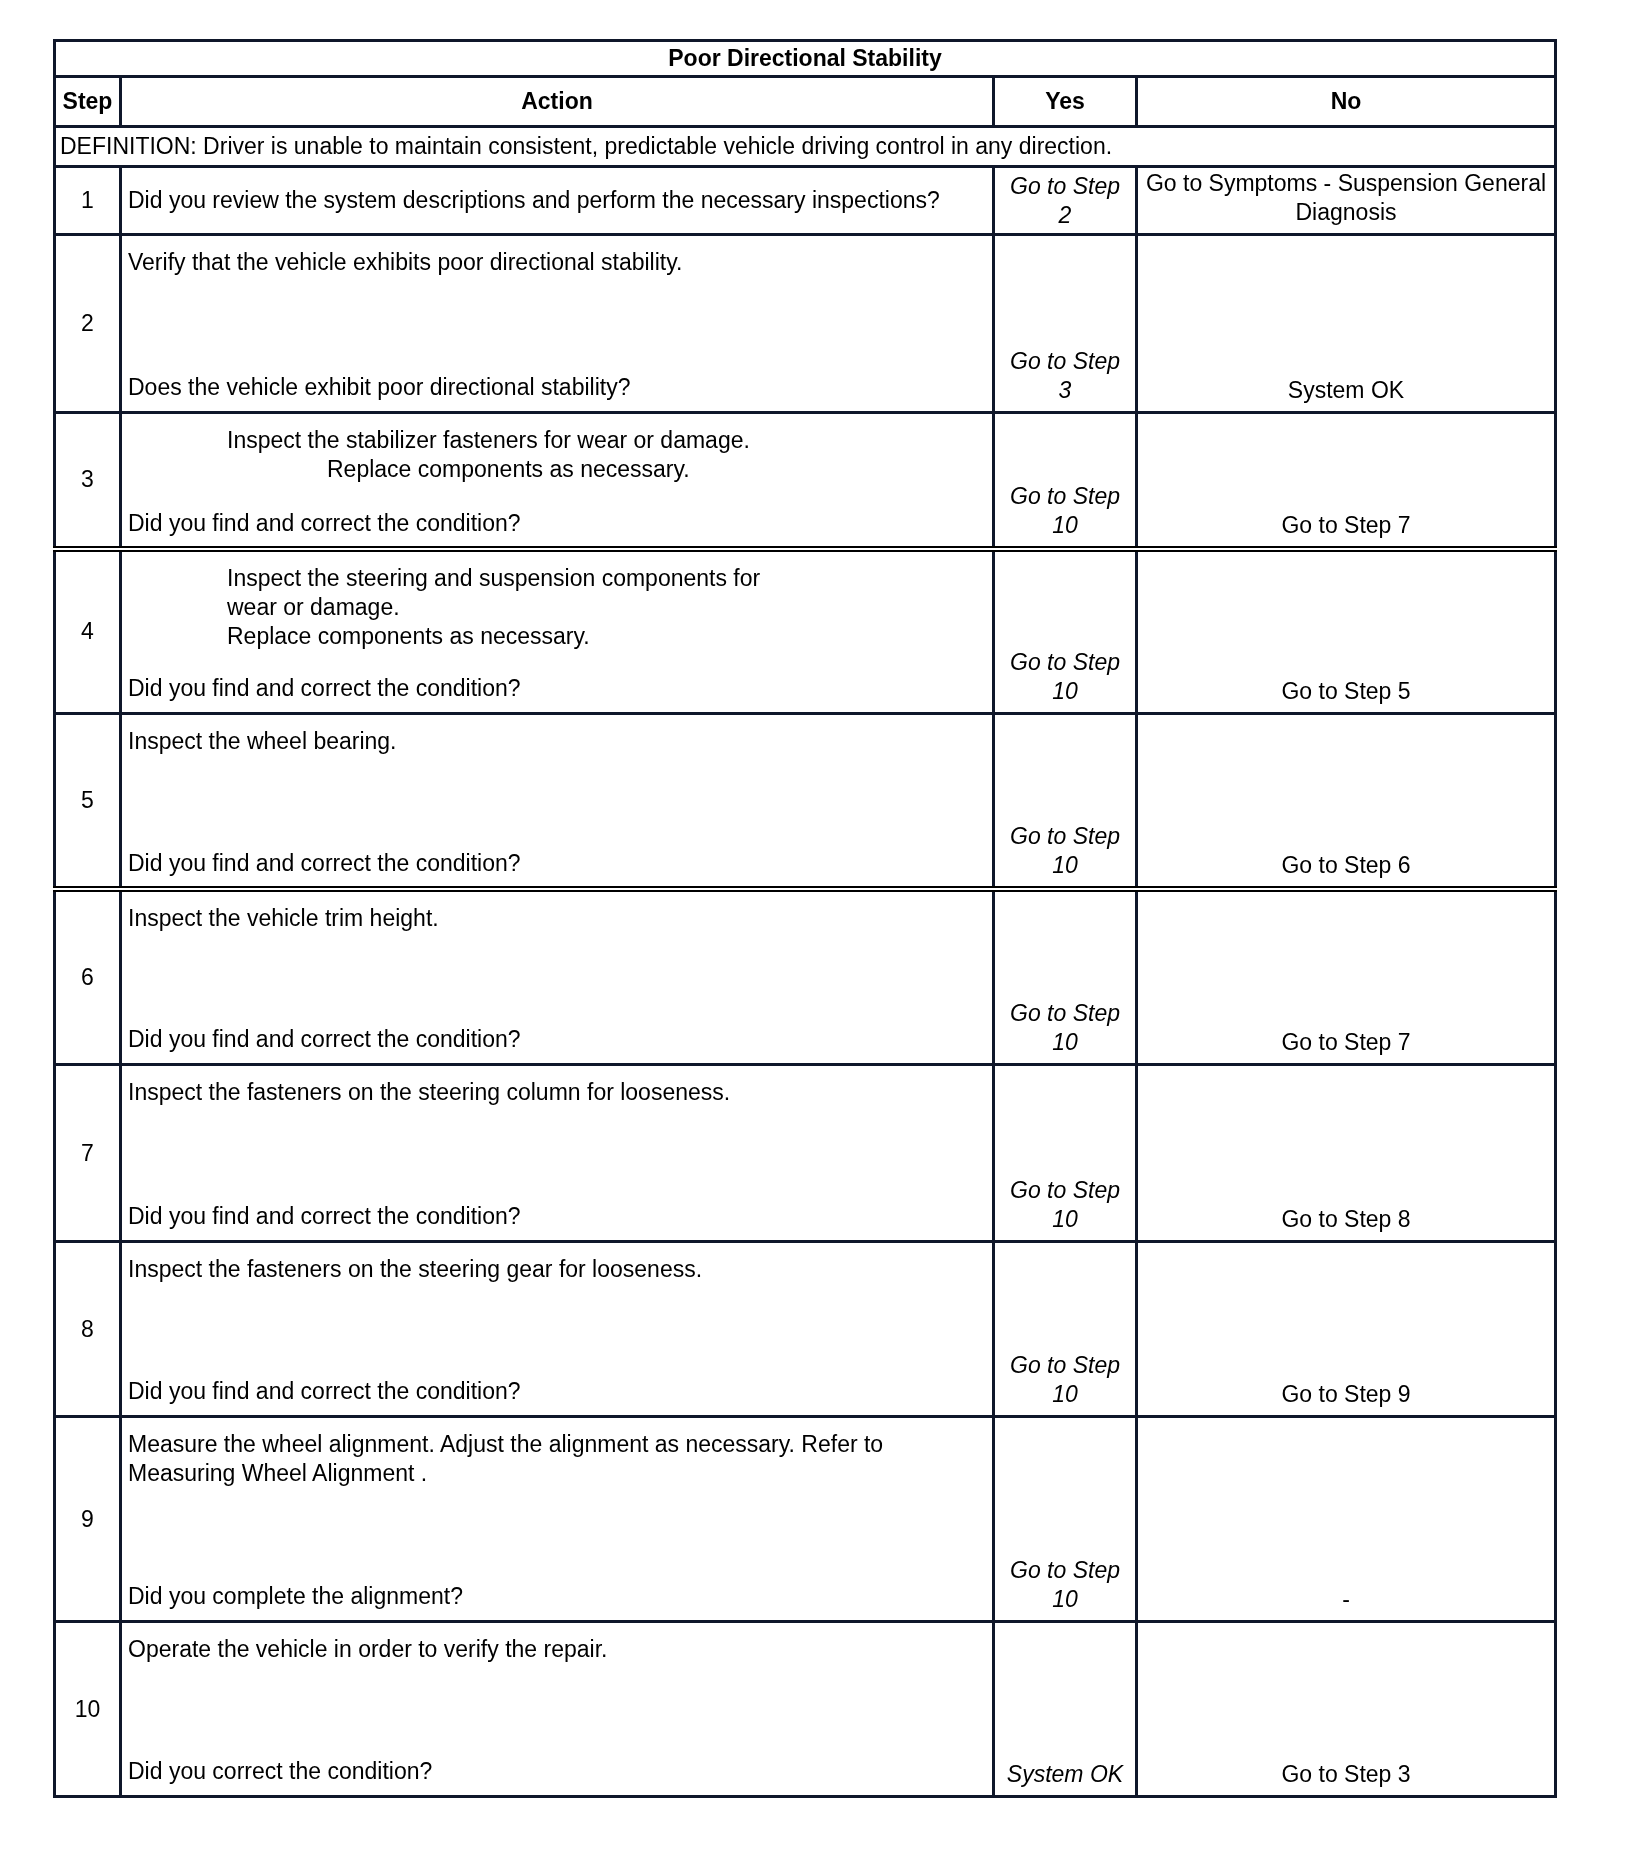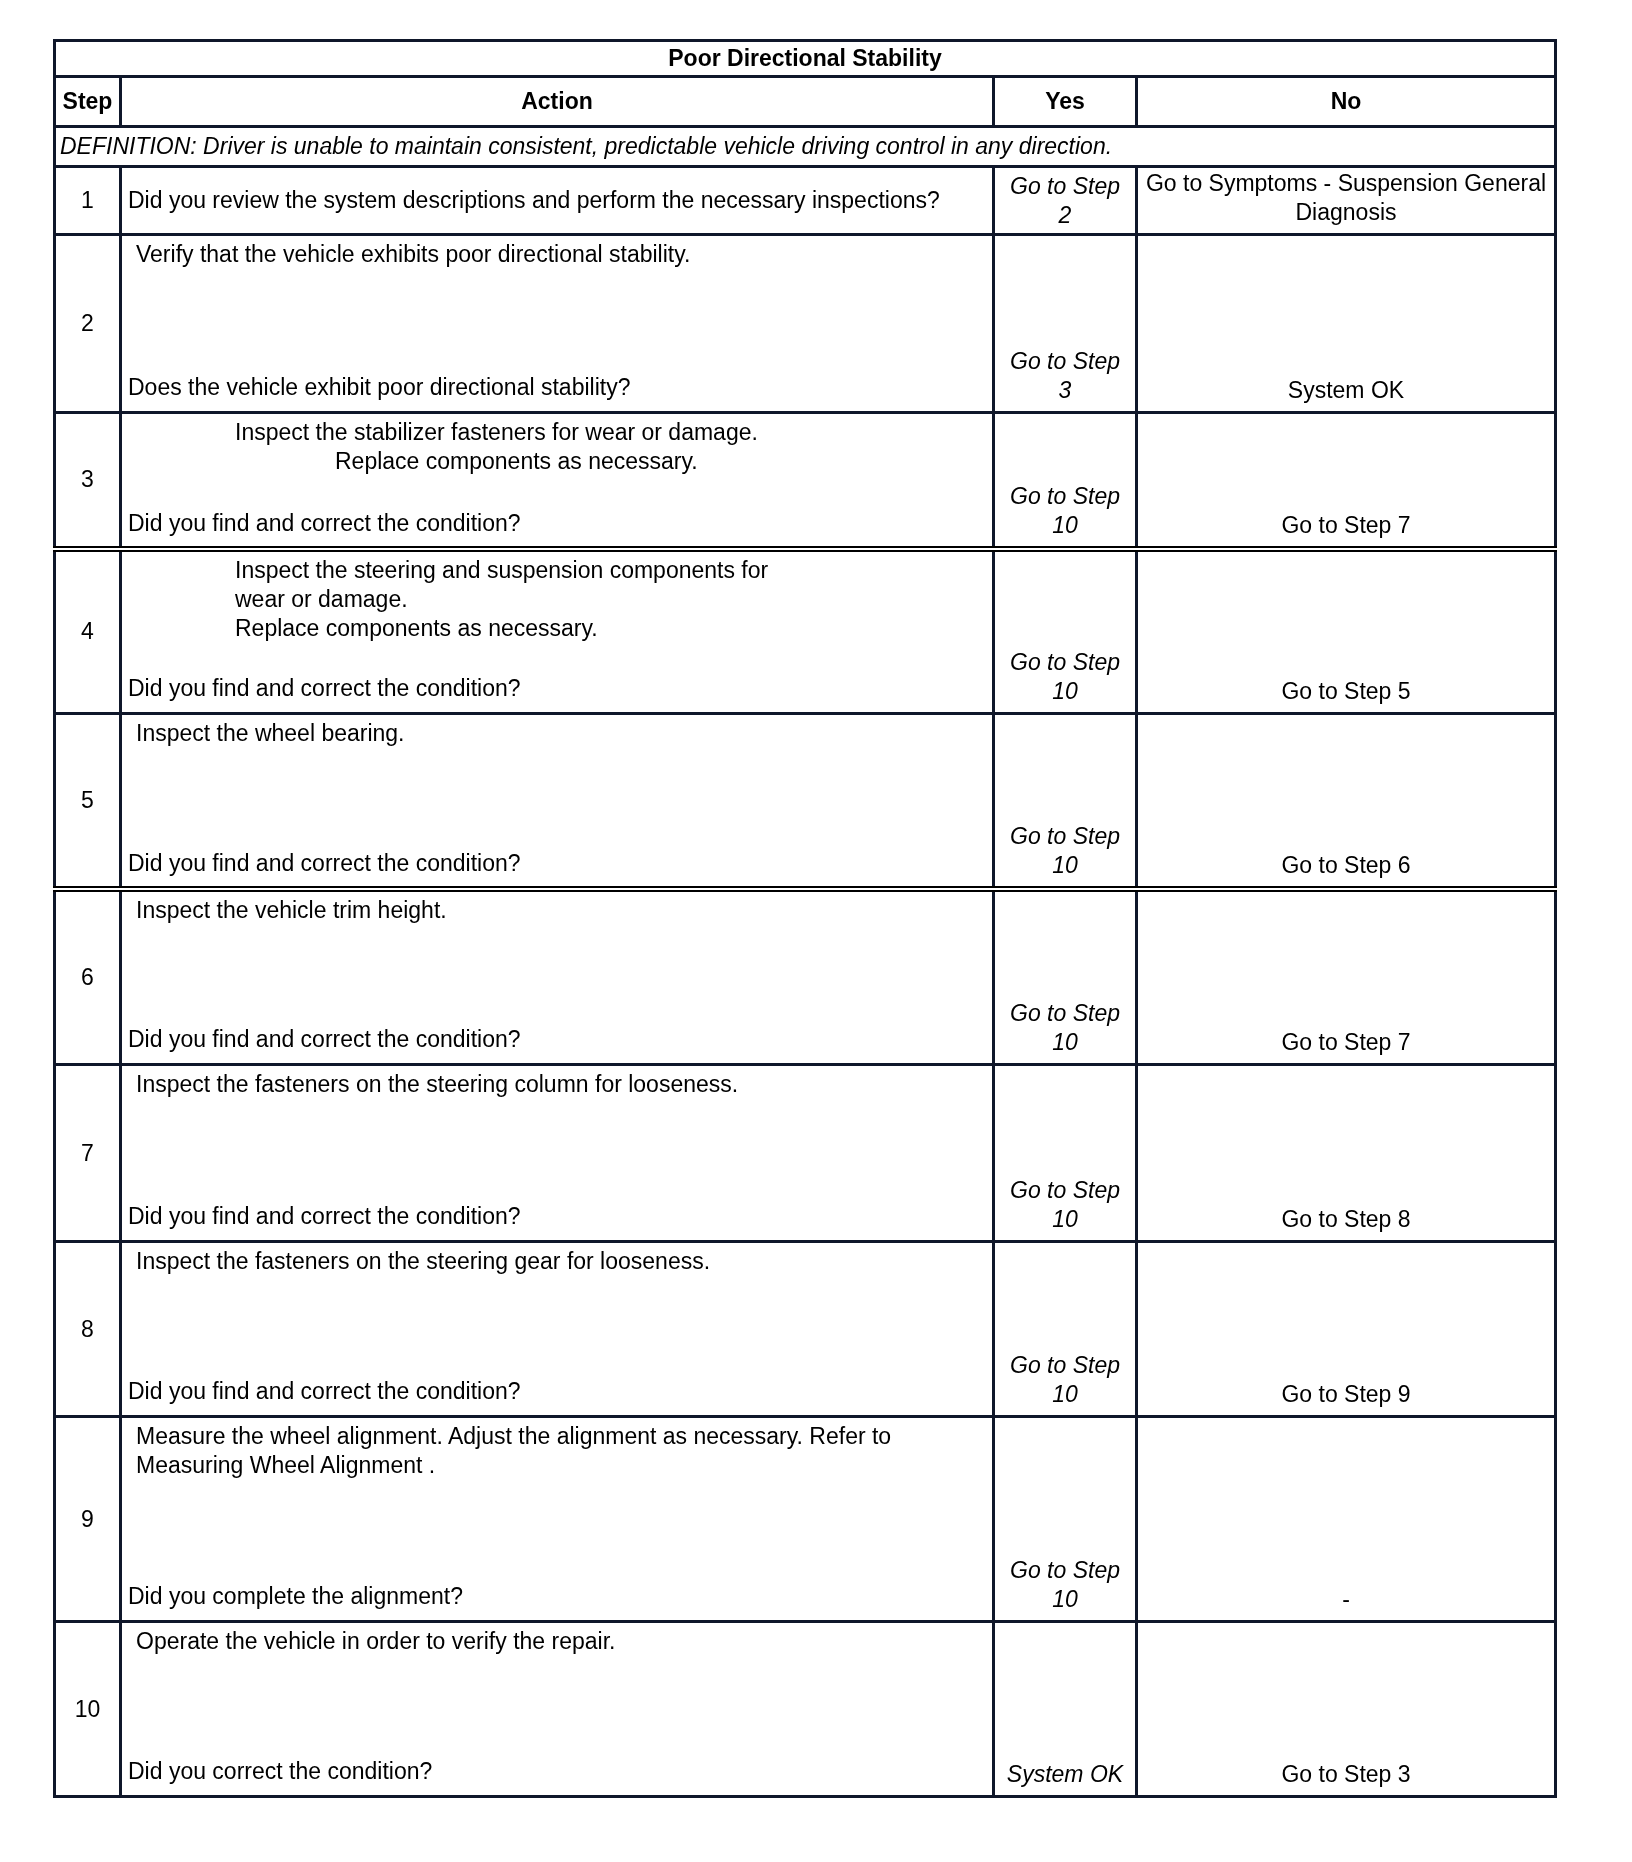--- a/index.html
+++ b/index.html
@@ -2,28 +2,28 @@
 <html><head>
 <meta charset="utf-8">
 <style>
   html,body{margin:0;padding:0;background:#fff;}
   body{width:1632px;height:1862px;position:relative;font-family:"Liberation Sans",sans-serif;color:#000;}
   table{position:absolute;left:53px;top:39px;width:1501px;border-collapse:collapse;table-layout:fixed;font-size:23px;}
   td,th{border:3px solid #0f172a;padding:0 6px;vertical-align:top;line-height:29px;}
   col.c-step{width:66px;} col.c-action{width:873px;} col.c-yes{width:143px;} col.c-no{width:419px;}
   .title{font-weight:bold;text-align:center;height:33px;vertical-align:middle;}
   .hdr th{font-weight:bold;text-align:center;height:33px;vertical-align:middle;padding:7px 2px;}
-  .def td{height:37px;vertical-align:middle;padding-left:4px;font-style:italic;}
+  .def td{height:37px;vertical-align:middle;padding-left:4px;}
   td.step{text-align:center;vertical-align:middle;padding:0;}
   td.action{position:relative;}
   td.yes{text-align:center;vertical-align:bottom;padding:0 2px 6px;}
   td.no{text-align:center;vertical-align:bottom;padding-bottom:6px;}
   td.no.top{text-align:center;vertical-align:top;}
   .act-wrap{display:flex;flex-direction:column;justify-content:space-between;height:100%;}
-  .act-top{padding-top:4px;margin-left:8px;}
+  .act-top{padding-top:12px;}
   .act-bottom{padding-bottom:6px;}
   .indent{padding-left:99px;}
   tr.dbl td{border-top:6px double #000;}
   .yes-line{display:block;font-style:italic;}
 </style>
 </head>
 <body>
 
 <table>
   <colgroup>

